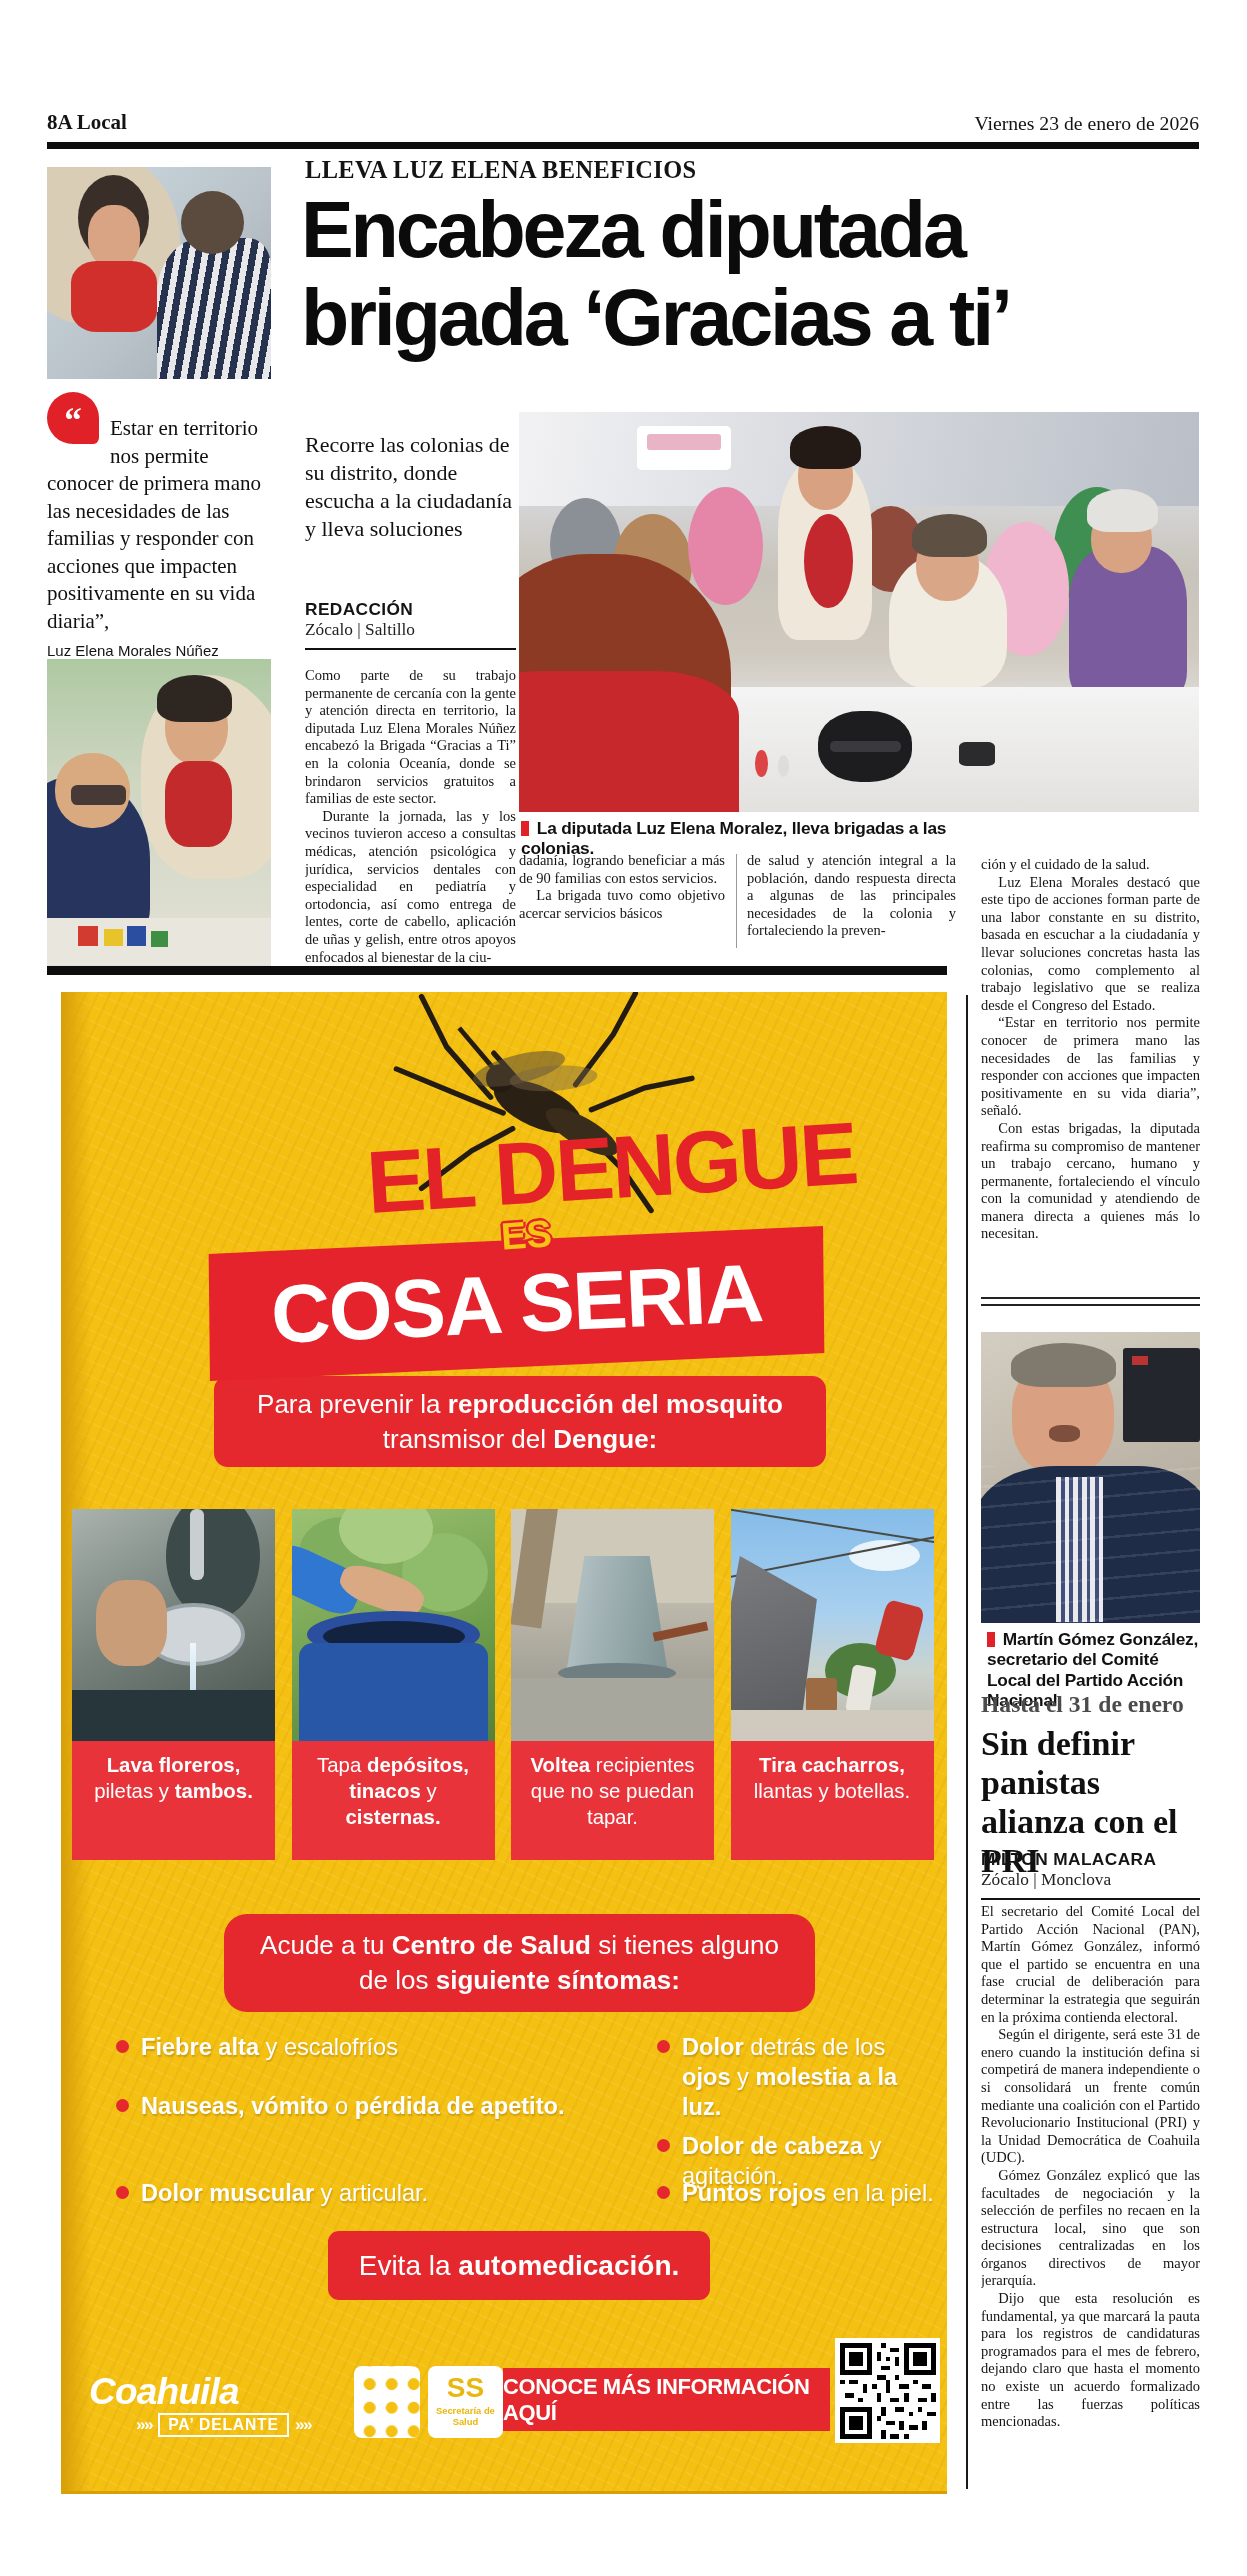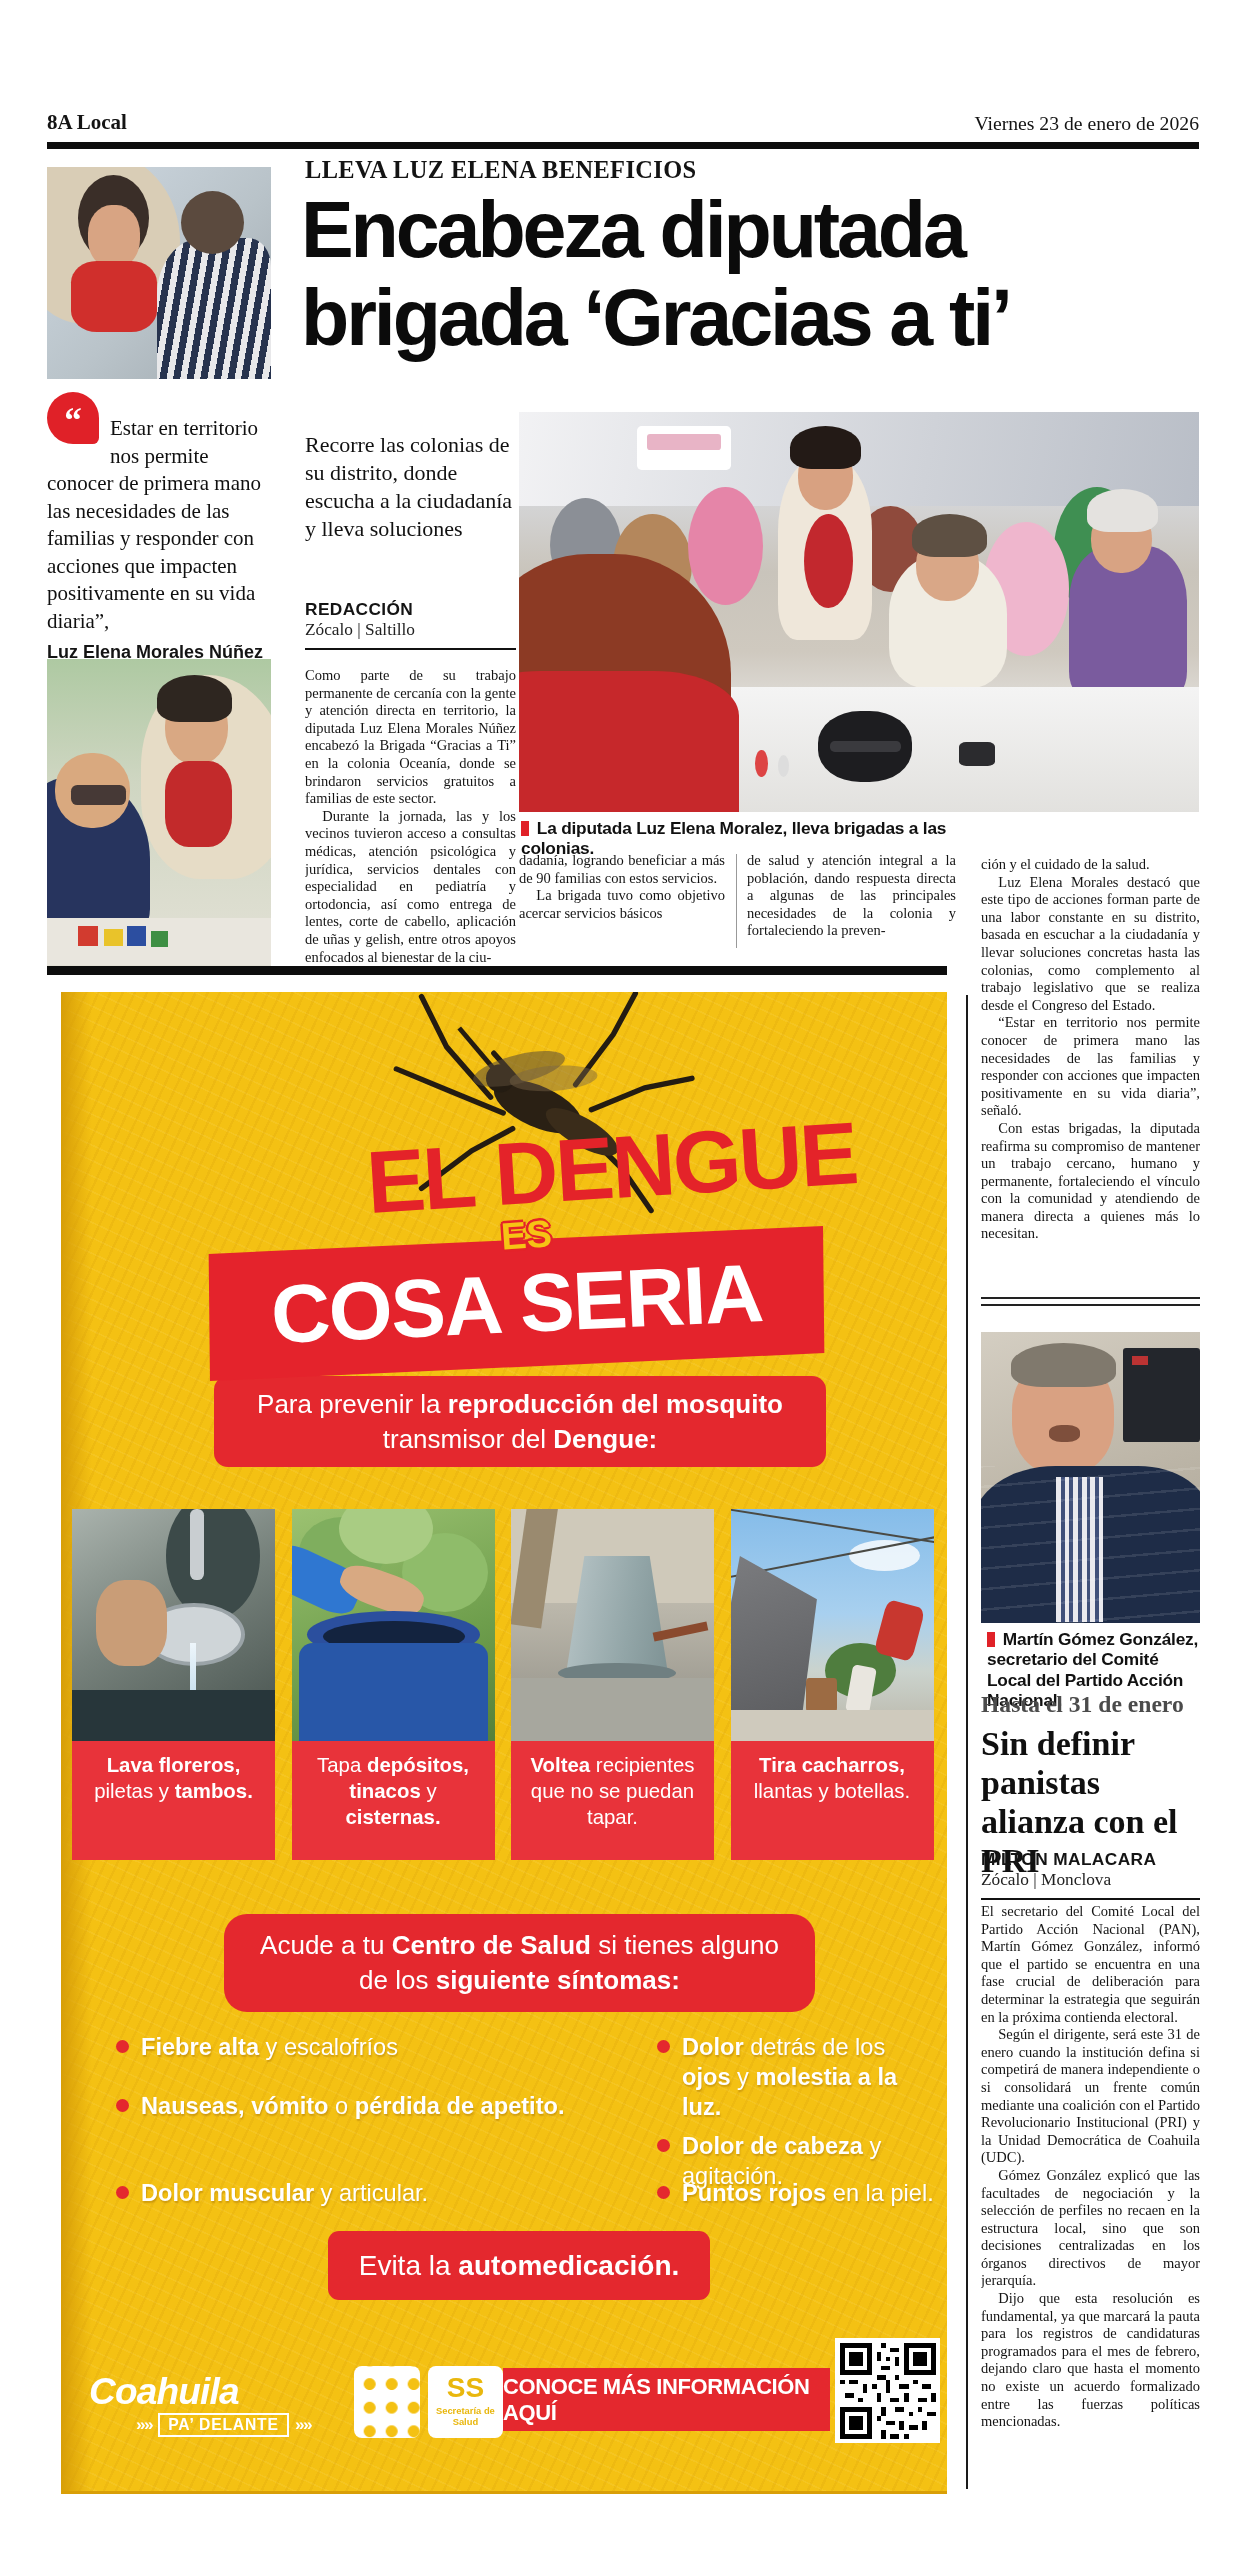--- a/index.html
+++ b/index.html
@@ -26,21 +26,21 @@
   .bodycol p{margin:0;}
   .bodycol p.ind{text-indent:17.3px;}
   .caption{font-family:"Liberation Sans",sans-serif;font-weight:700;font-size:17.3px;line-height:20.4px;color:#111;letter-spacing:-0.2px;}
   .cap-marker{display:inline-block;width:7.9px;height:15.7px;background:#e02128;margin-right:7.9px;vertical-align:-2.4px;}
   
   .quote-box{left:47px;top:387px;width:228px;}
   .quote-icon{float:left;width:52px;height:52px;background:#e02128;border-radius:50% 50% 6.3px 50%;
               color:#fff;text-align:center;font-size:35px;line-height:58px;font-family:"Liberation Serif",serif;
               margin:4.7px 11px 3.1px 0;font-weight:700;}
   .quote-text{font-size:21px;line-height:27.5px;color:#101010;margin-top:28px;}
-  .quote-author{margin-top:7px;font-family:"Liberation Sans",sans-serif;font-weight:700;font-size:18px;}
+  .quote-author{margin-top:7px;font-family:"Liberation Sans",sans-serif;font-weight:400;font-size:15px;}
   .quote-role{font-family:"Liberation Sans",sans-serif;font-size:16.5px;color:#222;}
   .vrule-thin{width:1.6px;background:#1a1a1a;}
   .hairline{width:0.8px;background:#999;}
   
   .dbl-rule{left:981px;width:219px;height:1.6px;background:#222;}
   .kicker2{left:981px;top:1691px;font-size:23.6px;font-weight:700;color:#4b4b4b;}
   .headline2{left:981px;top:1724px;width:219px;font-size:34px;line-height:39px;font-weight:700;color:#101010;}
   
   .ad-top-rule{left:47px;top:966px;width:900px;height:9.4px;background:#0d0d0d;}
   

